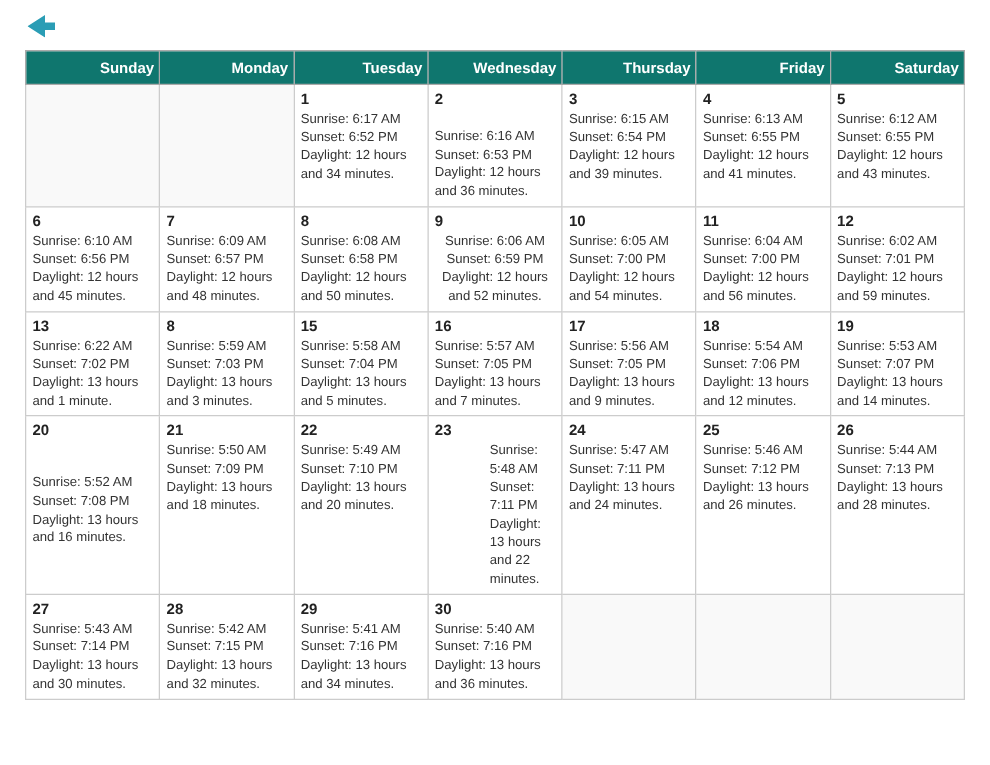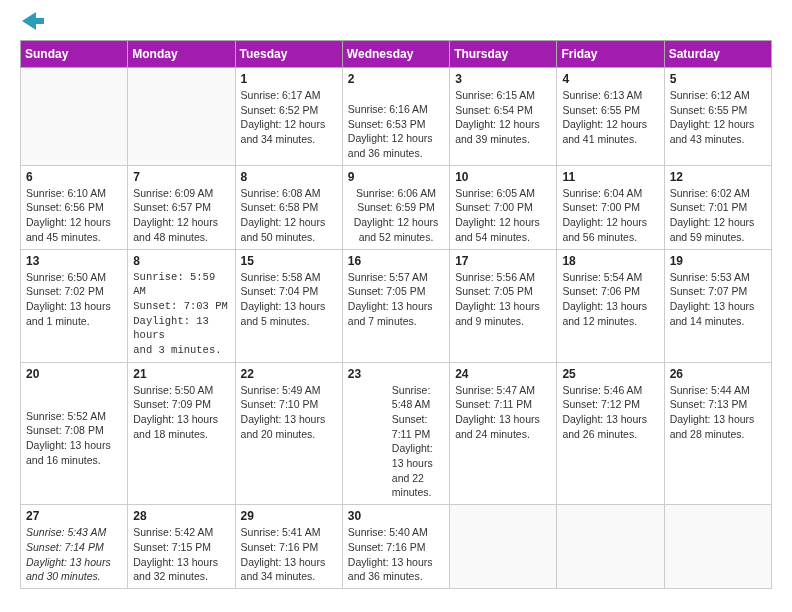--- a/index.html
+++ b/index.html
@@ -41,24 +41,24 @@
     .location {
       font-size: 16px;
       color: #333;
     }
     .calendar {
       width: 100%;
       border-collapse: collapse;
       font-size: 11px;
     }
     .calendar th {
-      background: #a21caf;
+      background: #0f766e;
       color: #fff;
       padding: 6px 4px;
-      text-align: left;
+      text-align: right;
       font-size: 12px;
       font-weight: bold;
       border: 1px solid #aaa;
     }
     .calendar td {
       border: 1px solid #ccc;
       vertical-align: top;
       padding: 4px 5px;
       width: calc(100% / 7);
       min-height: 70px;
@@ -199,28 +199,28 @@
           <span class="day-num">12</span>
           <div class="day-info" style="white-space: pre-line;">Sunrise: 6:02 AM
 Sunset: 7:01 PM
 Daylight: 12 hours
 and 59 minutes.</div>
         </td>
       </tr>
       <tr>
         <td>
           <span class="day-num">13</span>
-          <div class="day-info" style="white-space: pre-line;">Sunrise: 6:50 AM
+          <div class="day-info" style="white-space: pre-line;">Sunrise: 6:22 AM
 Sunset: 7:02 PM
 Daylight: 13 hours
 and 1 minute.</div>
         </td>
         <td>
           <span class="day-num">8</span>
-          <div class="day-info" style="white-space: pre-line; font-family: Liberation Mono, monospace;">Sunrise: 5:59 AM
+          <div class="day-info" style="white-space: pre-line;">Sunrise: 5:59 AM
 Sunset: 7:03 PM
 Daylight: 13 hours
 and 3 minutes.</div>
         </td>
         <td>
           <span class="day-num">15</span>
           <div class="day-info" style="white-space: pre-line;">Sunrise: 5:58 AM
 Sunset: 7:04 PM
 Daylight: 13 hours
 and 5 minutes.</div>
@@ -301,21 +301,21 @@
           <span class="day-num">26</span>
           <div class="day-info" style="white-space: pre-line;">Sunrise: 5:44 AM
 Sunset: 7:13 PM
 Daylight: 13 hours
 and 28 minutes.</div>
         </td>
       </tr>
       <tr>
         <td>
           <span class="day-num">27</span>
-          <div class="day-info" style="white-space: pre-line; font-style: italic;">Sunrise: 5:43 AM
+          <div class="day-info" style="white-space: pre-line;">Sunrise: 5:43 AM
 Sunset: 7:14 PM
 Daylight: 13 hours
 and 30 minutes.</div>
         </td>
         <td>
           <span class="day-num">28</span>
           <div class="day-info" style="white-space: pre-line;">Sunrise: 5:42 AM
 Sunset: 7:15 PM
 Daylight: 13 hours
 and 32 minutes.</div>

